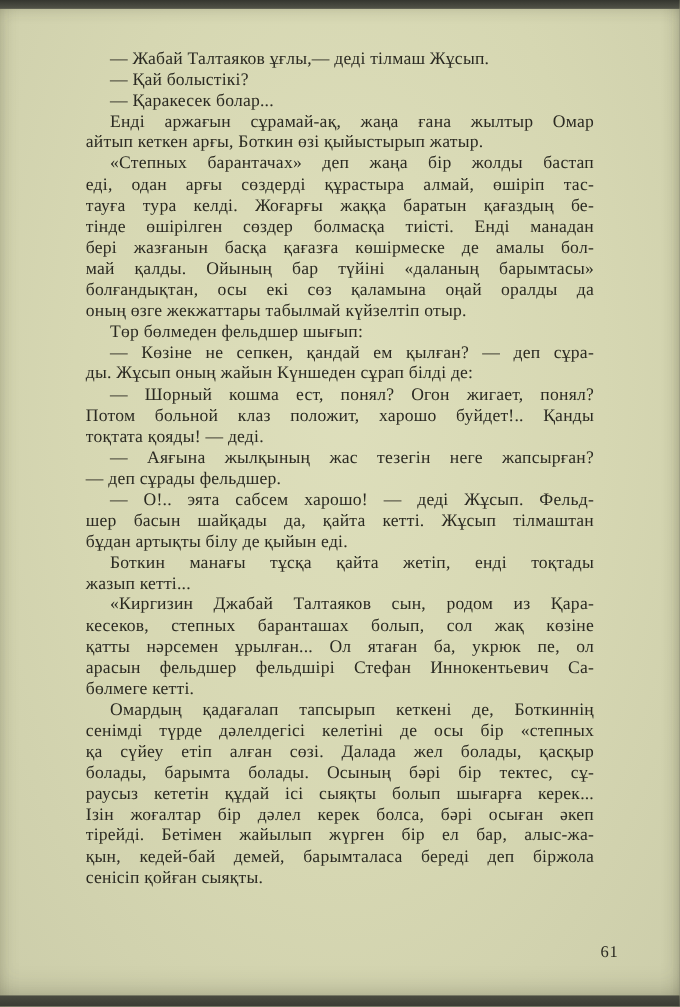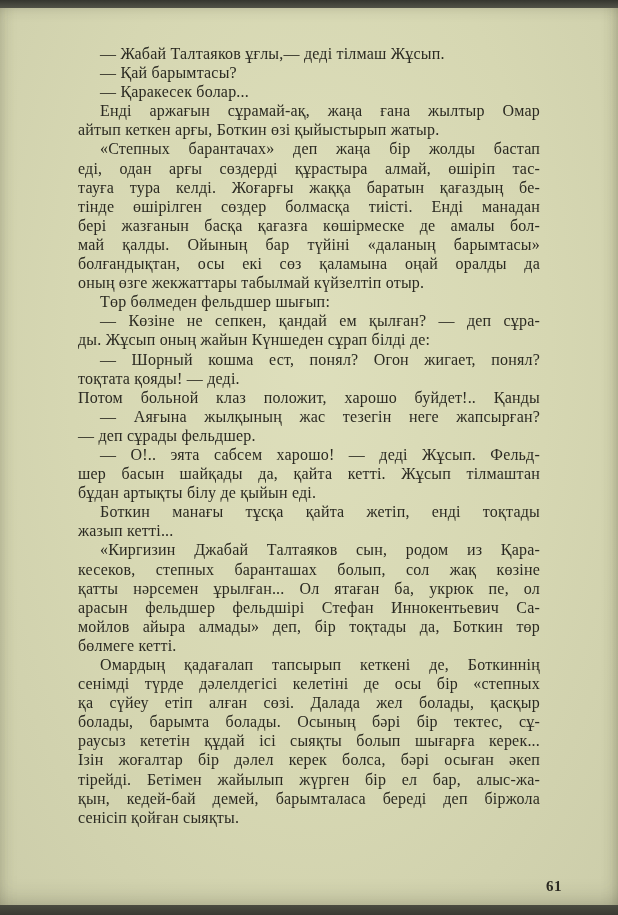--- a/index.html
+++ b/index.html
@@ -53,63 +53,61 @@
     text-indent: 22px;
   }
   .line.last {
     text-align-last: left;
   }
   .page-number {
     position: absolute;
     top: 858px;
     right: 56px;
     font-size: 15px;
-    font-weight: bold;
+    font-weight: normal;
     letter-spacing: 0.5px;
     color: #2b2a22;
-    margin-top: 20px;
   }
 </style>
 </head>
 <body>
 
 <div class="page">
   <div class="edge-top"></div>
   <div class="text-block">
       <div class="line first last">— Жабай Талтаяков ұғлы,— деді тілмаш Жұсып.</div>
-      <div class="line first last">— Қай барымтасы?</div>
+      <div class="line first last">— Қай болыстікі?</div>
       <div class="line first last">— Қаракесек болар...</div>
       <div class="line first">Енді аржағын сұрамай-ақ, жаңа ғана жылтыр Омар</div>
       <div class="line last">айтып кеткен арғы, Боткин өзі қыйыстырып жатыр.</div>
       <div class="line first">«Степных барантачах» деп жаңа бір жолды бастап</div>
       <div class="line">еді, одан арғы сөздерді құрастыра алмай, өшіріп тас-</div>
       <div class="line">тауға тура келді. Жоғарғы жаққа баратын қағаздың бе-</div>
       <div class="line">тінде өшірілген сөздер болмасқа тиісті. Енді манадан</div>
       <div class="line">бері жазғанын басқа қағазға көшірмеске де амалы бол-</div>
       <div class="line">май қалды. Ойының бар түйіні «даланың барымтасы»</div>
       <div class="line">болғандықтан, осы екі сөз қаламына оңай оралды да</div>
       <div class="line last">оның өзге жекжаттары табылмай күйзелтіп отыр.</div>
       <div class="line first last">Төр бөлмеден фельдшер шығып:</div>
       <div class="line first">— Көзіне не сепкен, қандай ем қылған? — деп сұра-</div>
       <div class="line last">ды. Жұсып оның жайын Күншеден сұрап білді де:</div>
       <div class="line first">— Шорный кошма ест, понял? Огон жигает, понял?</div>
+      <div class="line">Потом больной клаз положит, харошо буйдет!.. Қанды</div>
       <div class="line last">тоқтата қояды! — деді.</div>
-      <div class="line">Потом больной клаз положит, харошо буйдет!.. Қанды</div>
       <div class="line first">— Аяғына жылқының жас тезегін неге жапсырған?</div>
       <div class="line last">— деп сұрады фельдшер.</div>
       <div class="line first">— О!.. эята сабсем харошо! — деді Жұсып. Фельд-</div>
       <div class="line">шер басын шайқады да, қайта кетті. Жұсып тілмаштан</div>
       <div class="line last">бұдан артықты білу де қыйын еді.</div>
       <div class="line first">Боткин манағы тұсқа қайта жетіп, енді тоқтады</div>
       <div class="line last">жазып кетті...</div>
       <div class="line first">«Киргизин Джабай Талтаяков сын, родом из Қара-</div>
       <div class="line">кесеков, степных баранташах болып, сол жақ көзіне</div>
       <div class="line">қатты нәрсемен ұрылған... Ол ятаған ба, укрюк пе, ол</div>
       <div class="line">арасын фельдшер фельдшірі Стефан Иннокентьевич Са-</div>
-      <div class="line">мойлов айыра алмады» деп, бір тоқтады да, Боткин төр</div>
       <div class="line last">бөлмеге кетті.</div>
       <div class="line first">Омардың қадағалап тапсырып кеткені де, Боткиннің</div>
       <div class="line">сенімді түрде дәлелдегісі келетіні де осы бір «степных</div>
       <div class="line">қа сүйеу етіп алған сөзі. Далада жел болады, қасқыр</div>
       <div class="line">болады, барымта болады. Осының бәрі бір тектес, сұ-</div>
       <div class="line">раусыз кететін құдай ісі сыяқты болып шығарға керек...</div>
       <div class="line">Ізін жоғалтар бір дәлел керек болса, бәрі осыған әкеп</div>
       <div class="line">тірейді. Бетімен жайылып жүрген бір ел бар, алыс-жа-</div>
       <div class="line">қын, кедей-бай демей, барымталаса береді деп біржола</div>
       <div class="line last">сенісіп қойған сыяқты.</div>

